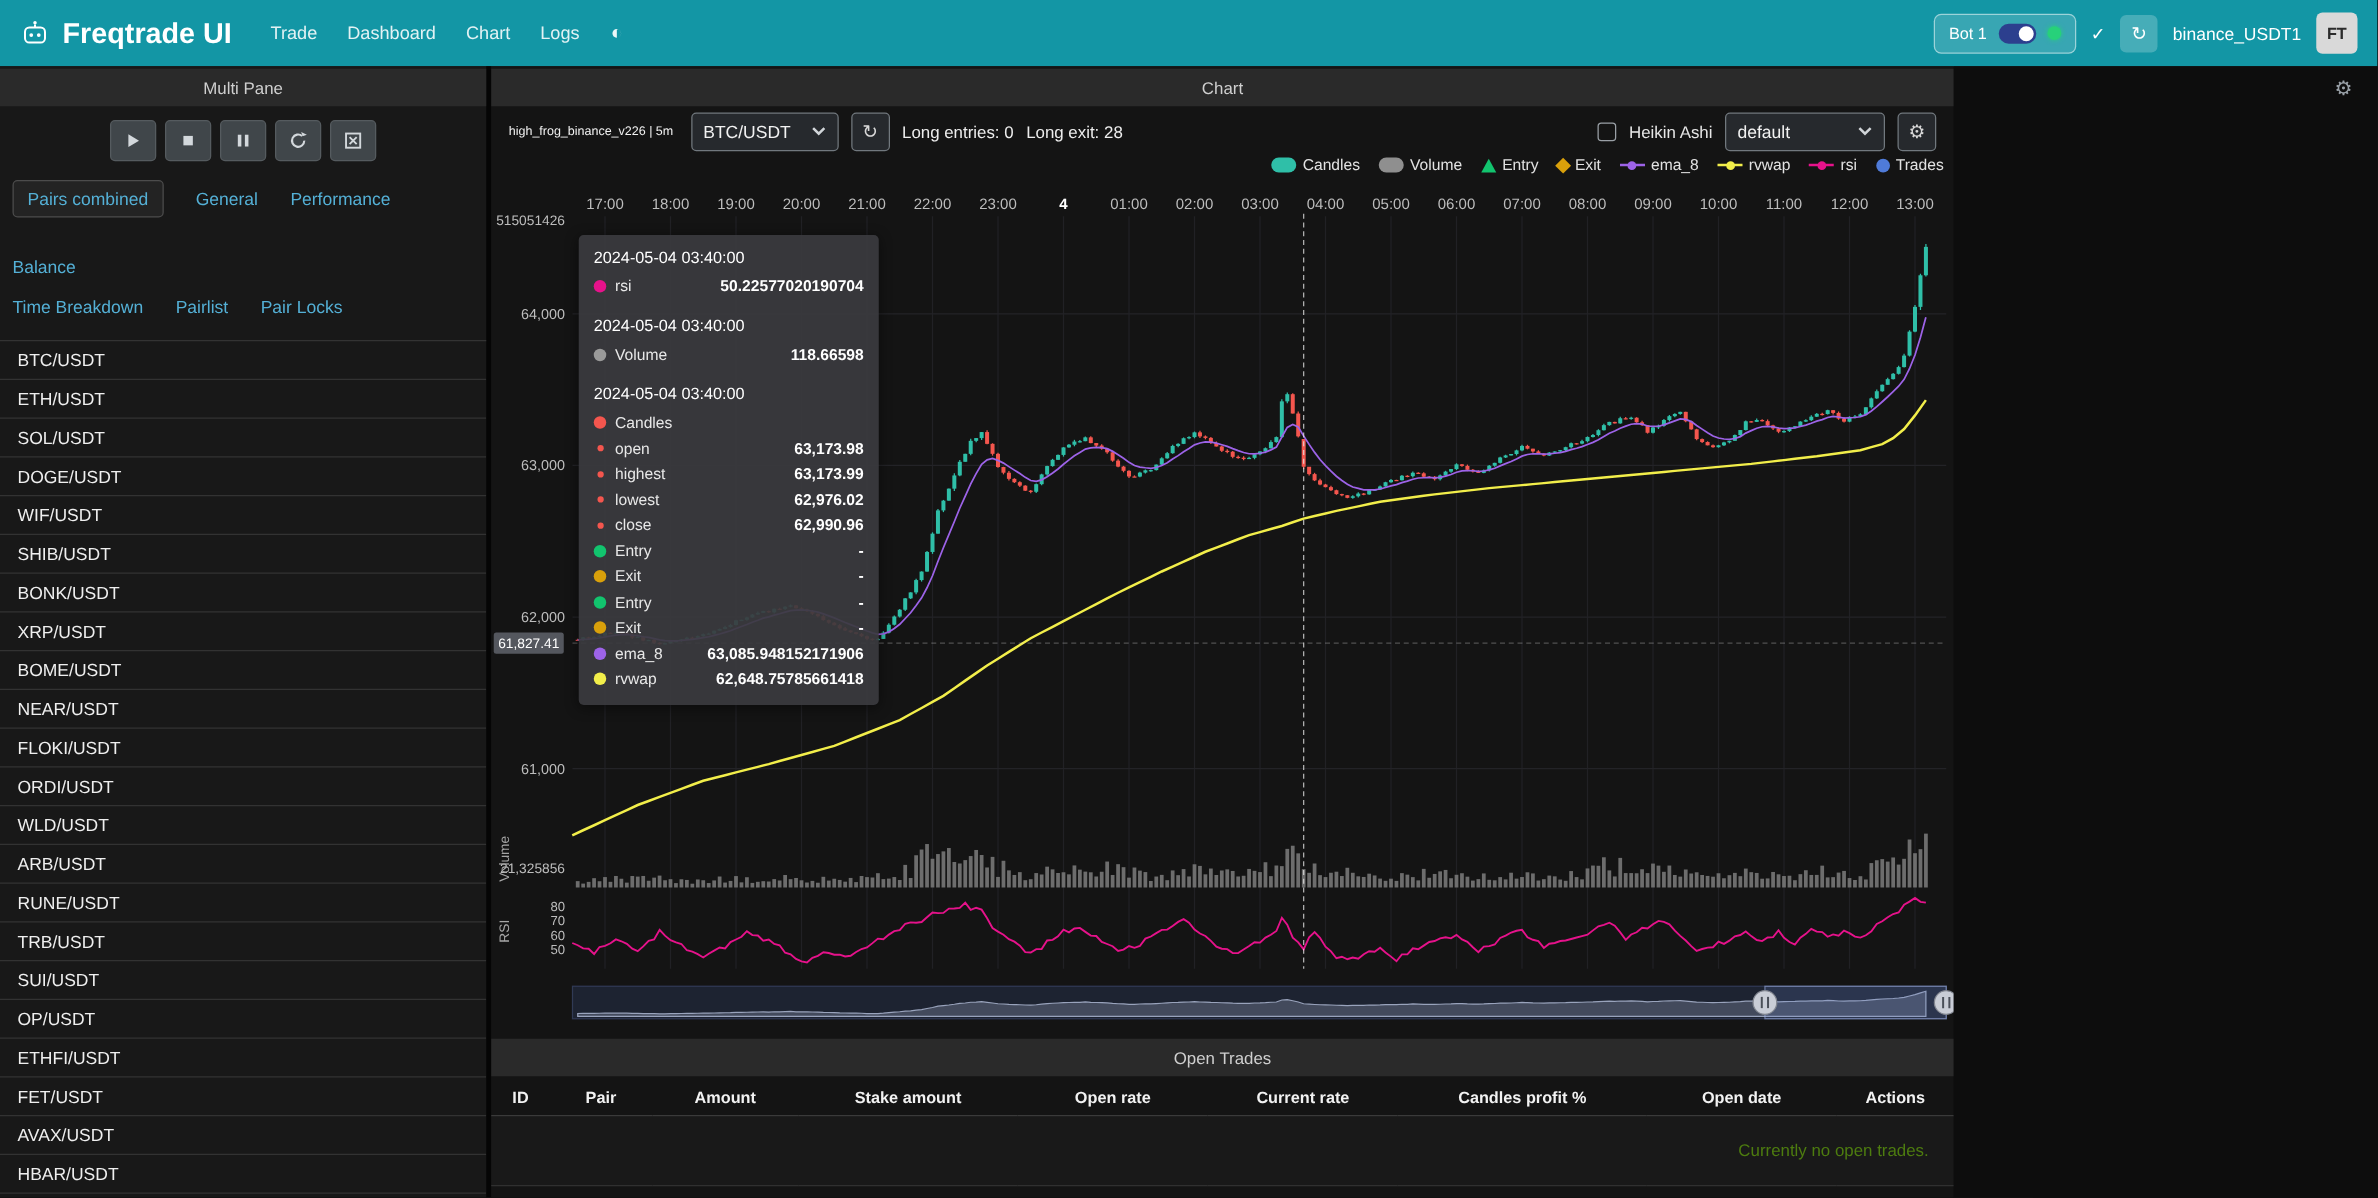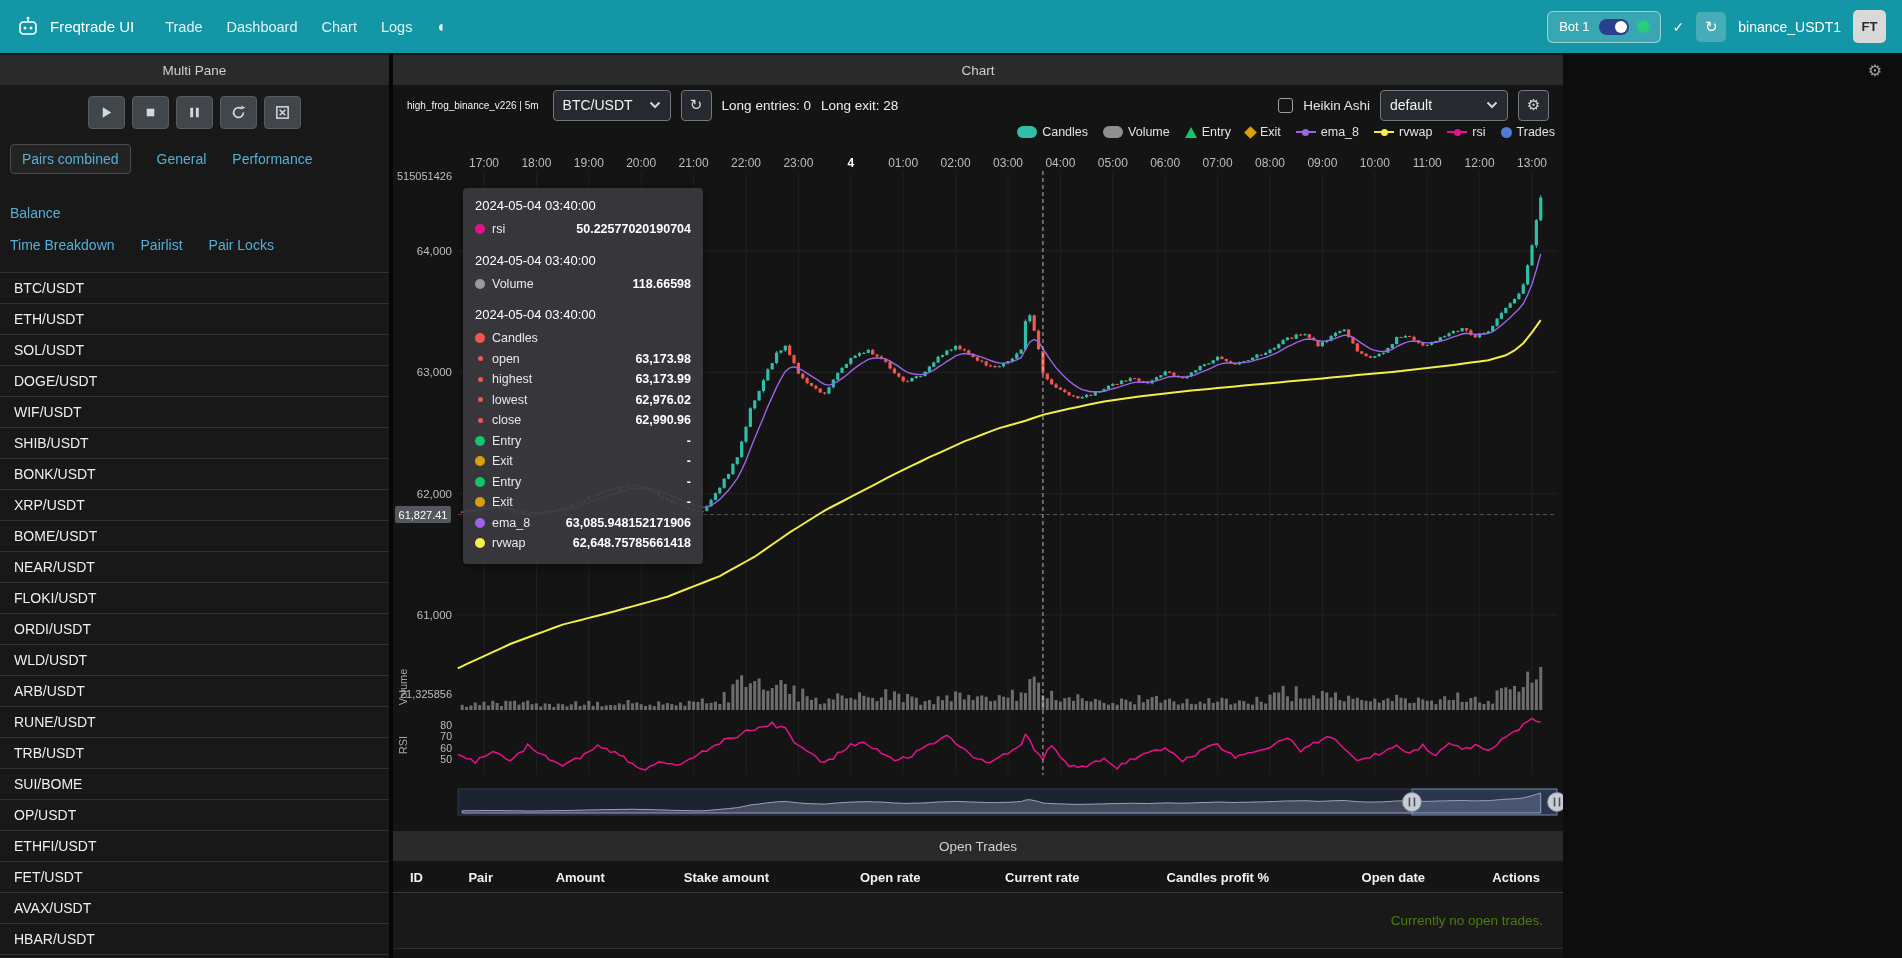--- a/index.html
+++ b/index.html
@@ -2,21 +2,21 @@
 <html><head>
 <meta charset="utf-8">
 <style>
   *{box-sizing:border-box;margin:0;padding:0}
   html,body{width:1902px;height:958px}
   body{background:#0f0f0f;font-family:"Liberation Sans",sans-serif;color:#e6e6e6;overflow:hidden}
 
   
   .navbar{height:53px;background:#1396a5;display:flex;align-items:center;padding:0 16px;gap:6px}
   .brand{display:flex;align-items:center;gap:10px;margin-right:14px}
-  .brand-title{font-size:15px;font-weight:400;color:#fff;white-space:nowrap}
+  .brand-title{font-size:23px;font-weight:700;color:#fff;white-space:nowrap}
   .nav-links{display:flex;align-items:center;gap:2px}
   .nav-link{color:rgba(255,255,255,.88);font-size:14.5px;padding:6px 11px;cursor:pointer;text-decoration:none}
   .theme-btn{background:none;border:none;color:rgba(255,255,255,.92);font-size:16px;padding:4px 8px;cursor:pointer}
   .nav-right{margin-left:auto;display:flex;align-items:center;gap:12px}
   .bot-box{display:flex;align-items:center;gap:9px;background:rgba(255,255,255,.16);border:1px solid rgba(255,255,255,.5);border-radius:6px;padding:7px 11px;cursor:pointer}
   .bot-name{font-size:13px;color:#fff}
   .toggle{width:30px;height:16px;border-radius:9px;background:#2c3f8e;position:relative;display:inline-block;cursor:pointer}
   .toggle .knob{position:absolute;right:2px;top:2px;width:12px;height:12px;border-radius:50%;background:#fff}
   .status-dot{width:11px;height:11px;border-radius:50%;background:#27d17a;box-shadow:0 0 4px #27d17a}
   .check{color:#fff;font-size:14px}
@@ -163,21 +163,21 @@
         <div class="pair-item">BONK/USDT</div>
         <div class="pair-item">XRP/USDT</div>
         <div class="pair-item">BOME/USDT</div>
         <div class="pair-item">NEAR/USDT</div>
         <div class="pair-item">FLOKI/USDT</div>
         <div class="pair-item">ORDI/USDT</div>
         <div class="pair-item">WLD/USDT</div>
         <div class="pair-item">ARB/USDT</div>
         <div class="pair-item">RUNE/USDT</div>
         <div class="pair-item">TRB/USDT</div>
-        <div class="pair-item">SUI/BOME</div>
+        <div class="pair-item">SUI/USDT</div>
         <div class="pair-item">OP/USDT</div>
         <div class="pair-item">ETHFI/USDT</div>
         <div class="pair-item">FET/USDT</div>
         <div class="pair-item">AVAX/USDT</div>
         <div class="pair-item">HBAR/USDT</div>
         <div class="pair-item">RNDR/USDT</div>
       </div>
   </aside>
 
   <section class="main">

